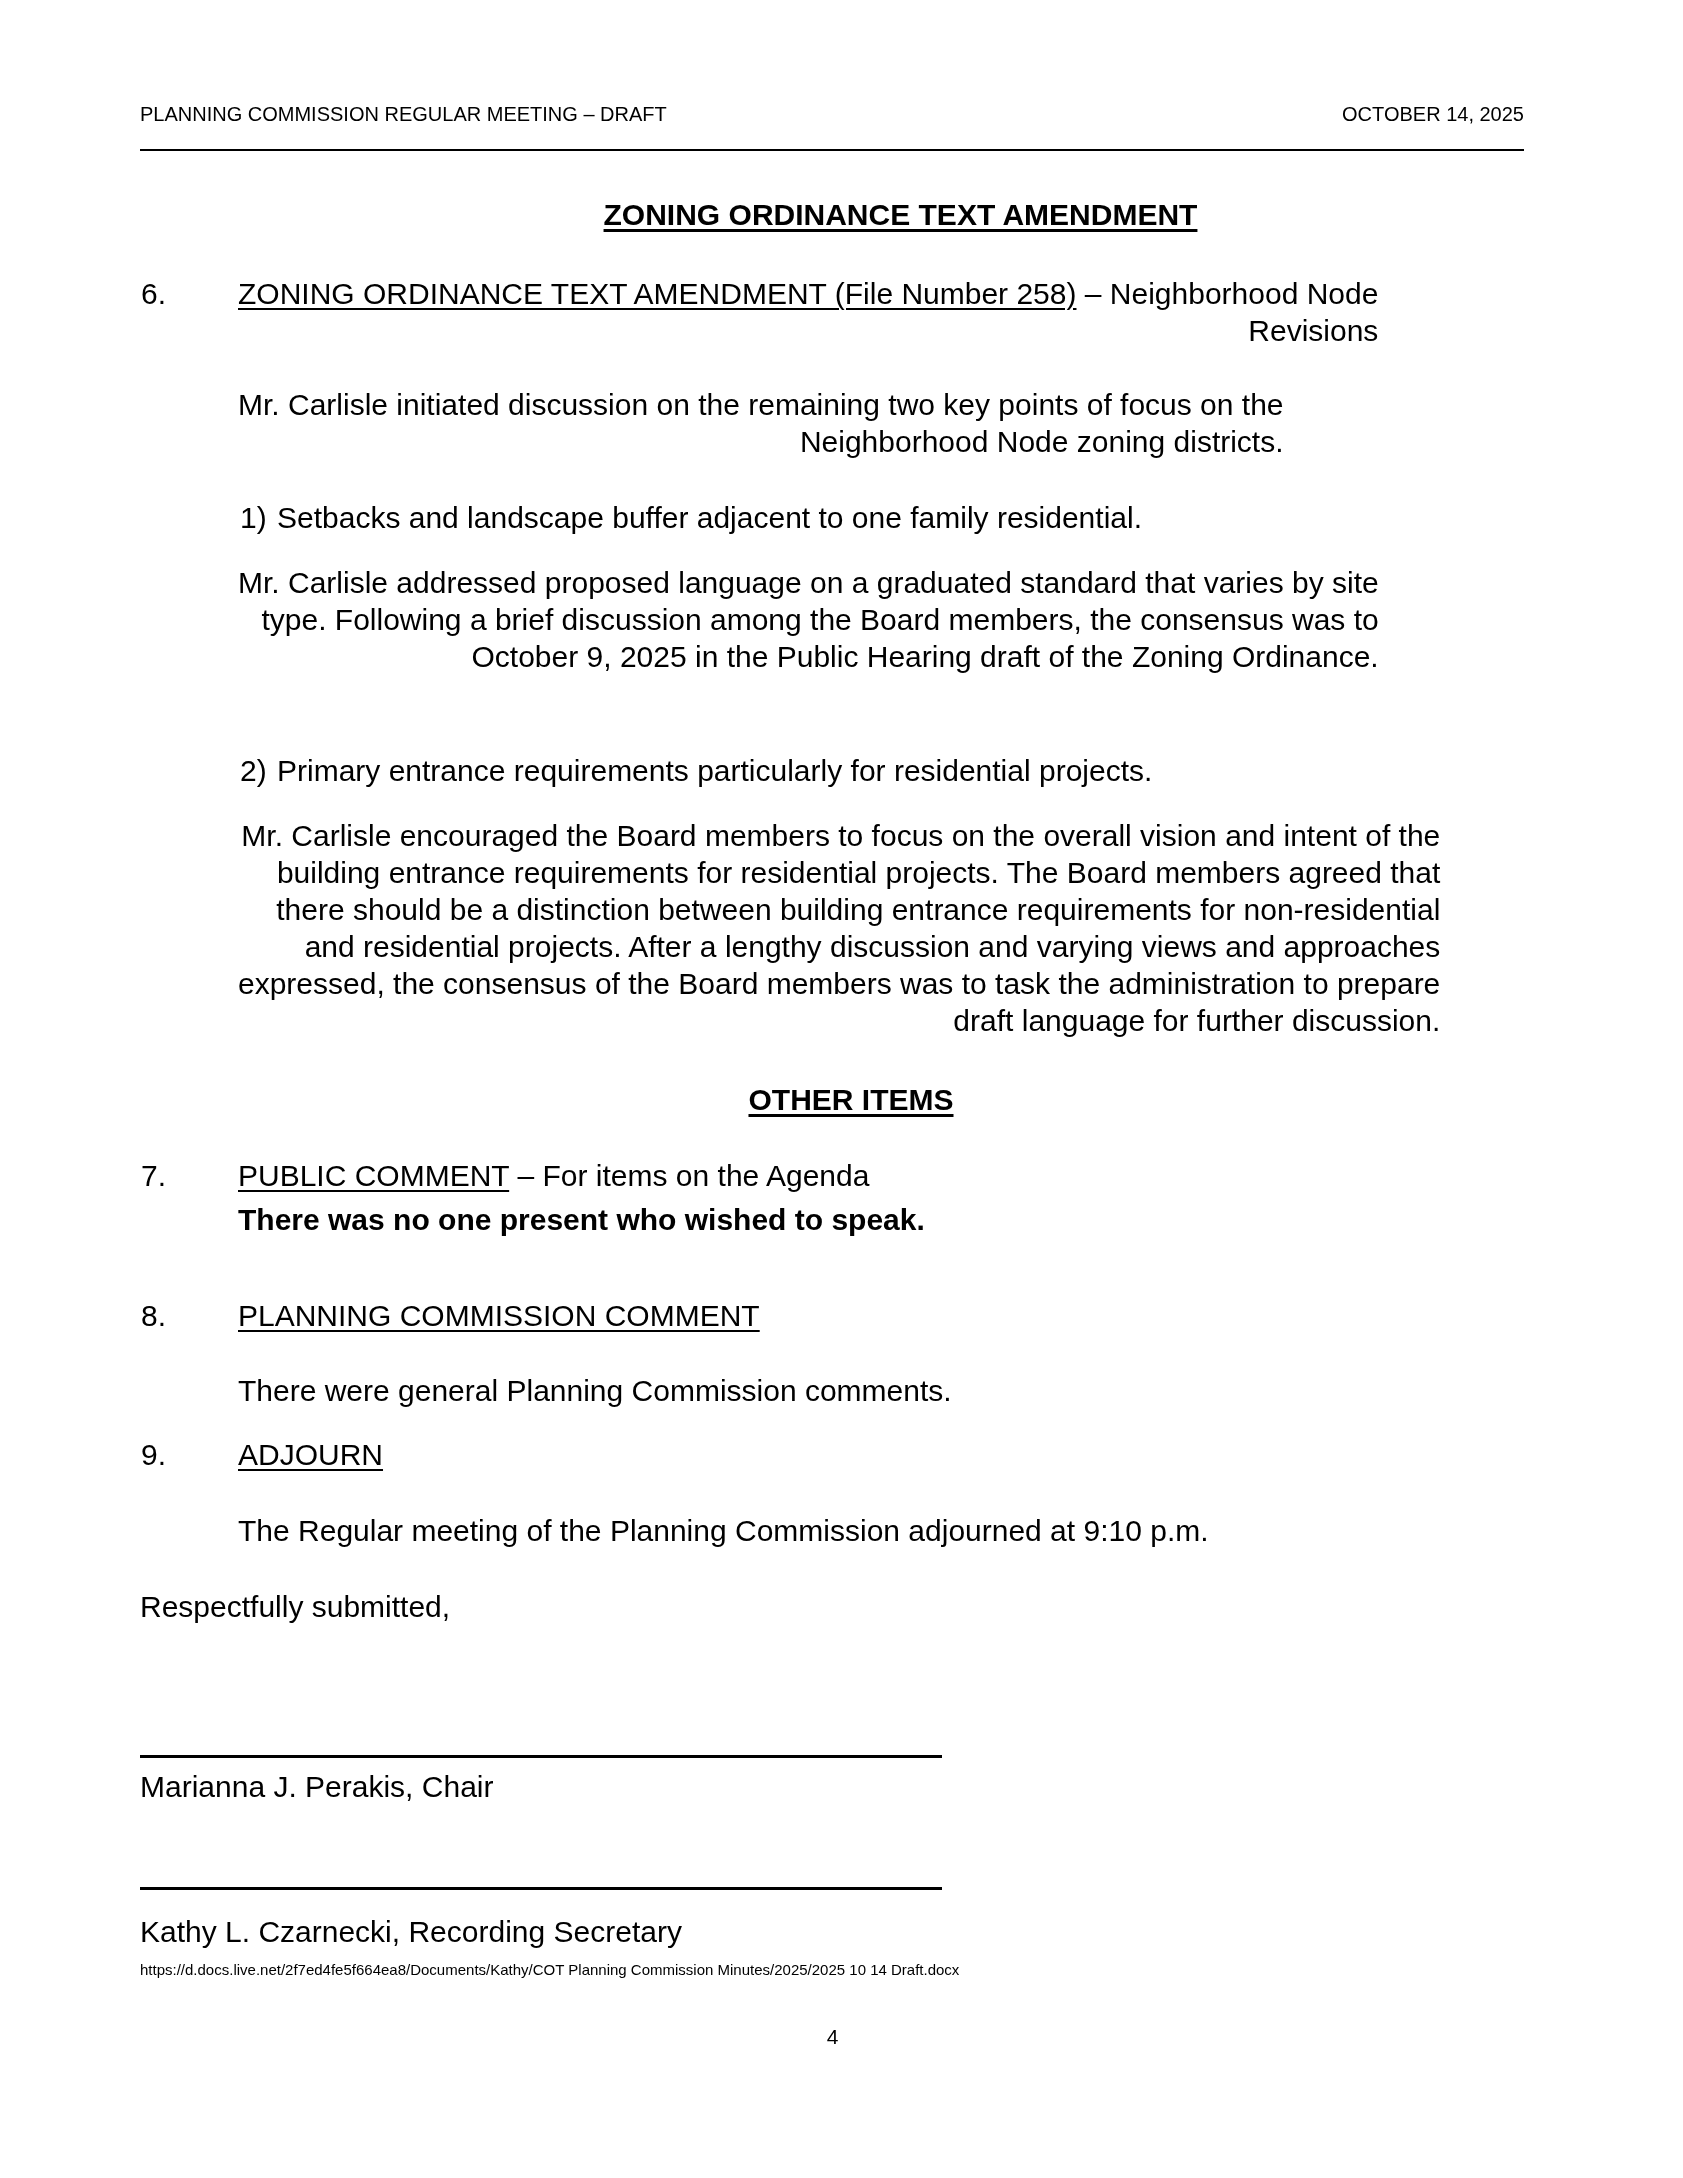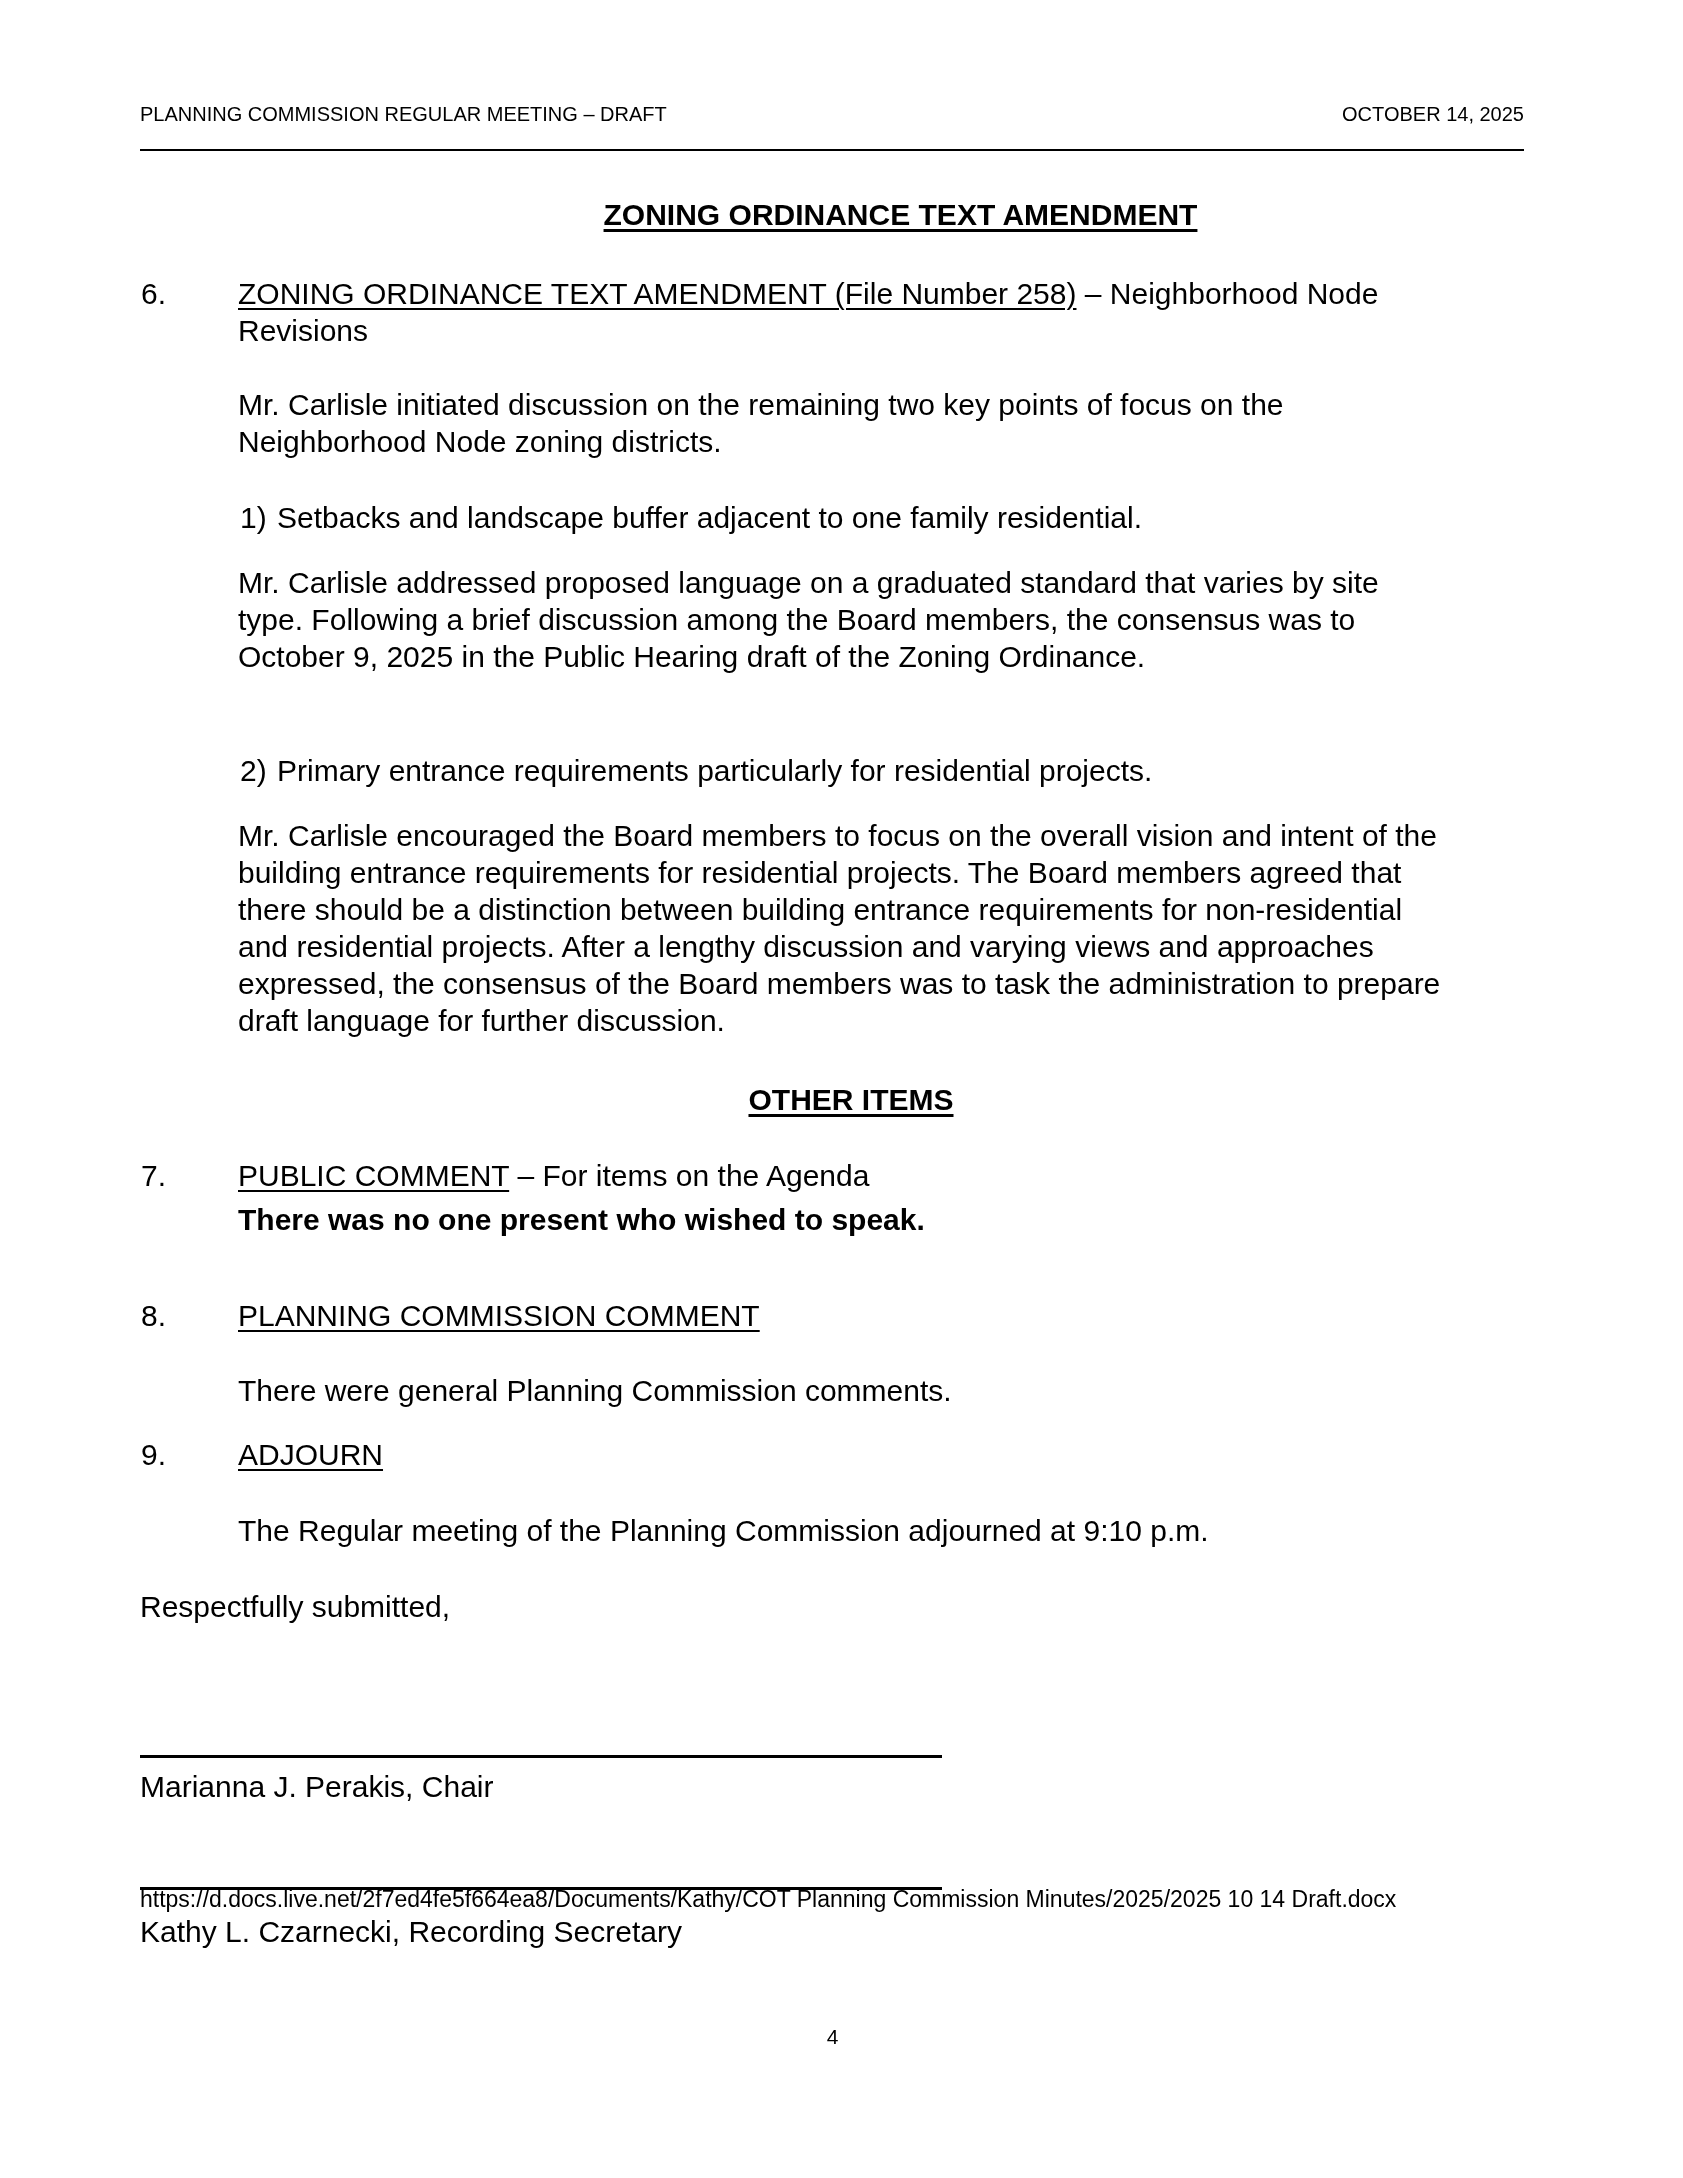--- a/index.html
+++ b/index.html
@@ -8,23 +8,23 @@
   .abs { position: absolute; white-space: nowrap; }
   .hdr { font-size: 20px; top: 103px; }
   .hdr-left { left: 140px; }
   .hdr-right { right: 159px; text-align: right; }
   .hdr-rule { position: absolute; left: 140px; width: 1384px; top: 149px; height: 2px; background: #000; }
   .section-title { font-size: 30px; font-weight: bold; text-decoration: underline; text-decoration-thickness: 3px; text-underline-offset: 4px; }
   .body { font-size: 30px; line-height: 37px; }
   .num { left: 141px; }
   .ind { left: 238px; }
   .u { text-decoration: underline; text-decoration-thickness: 2px; text-underline-offset: 4px; }
-  .line { display: block; white-space: nowrap; }
+  .line { display: block; white-space: nowrap; text-align: right; }
   .sig-rule { position: absolute; left: 140px; width: 802px; height: 3px; background: #000; }
-  .url { font-size: 23px; left: 140px; top: 1886px; }
+  .url { font-size: 15px; left: 140px; top: 1961px; }
   .pagenum { font-size: 21px; left: 0; width: 1683px; text-align: center; top: 2025px; }
 </style>
 </head>
 <body>
 
 <div class="abs hdr hdr-left">PLANNING COMMISSION REGULAR MEETING – DRAFT</div>
 <div class="abs hdr hdr-right">OCTOBER 14, 2025</div>
 <div class="hdr-rule"></div>
 
 <div class="abs section-title" style="left:238px; width:1325px; text-align:center; top:198px;">

